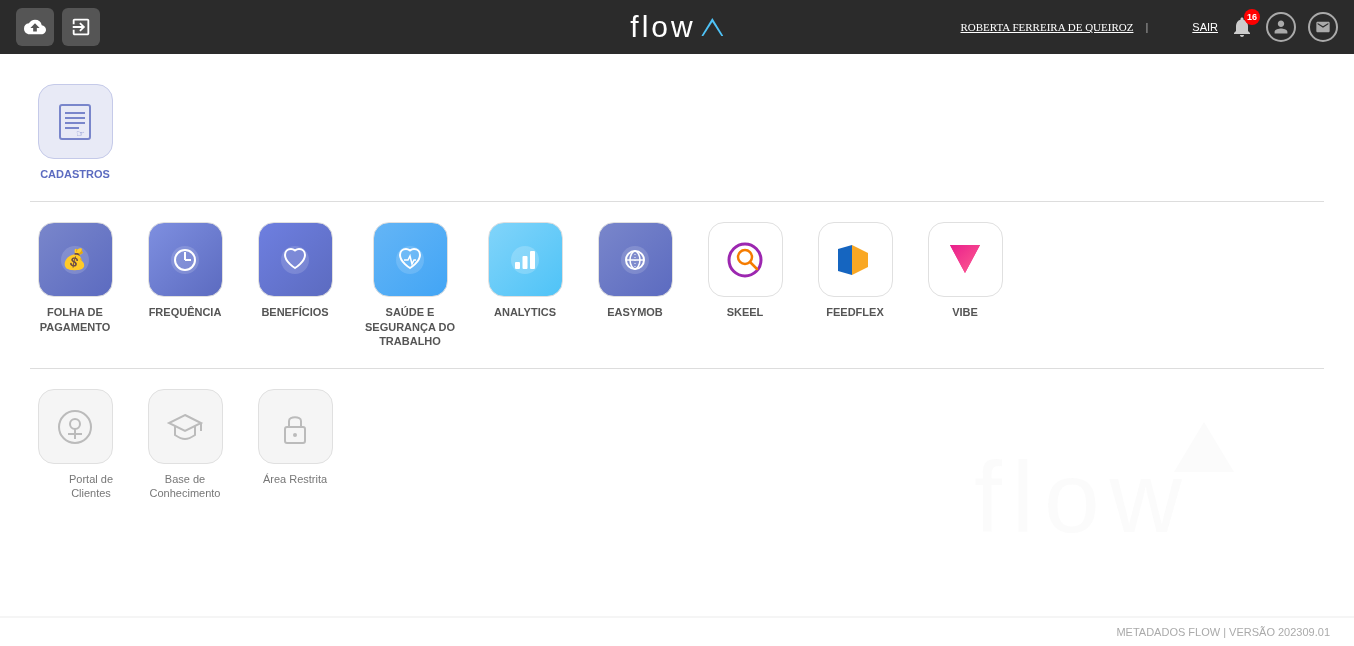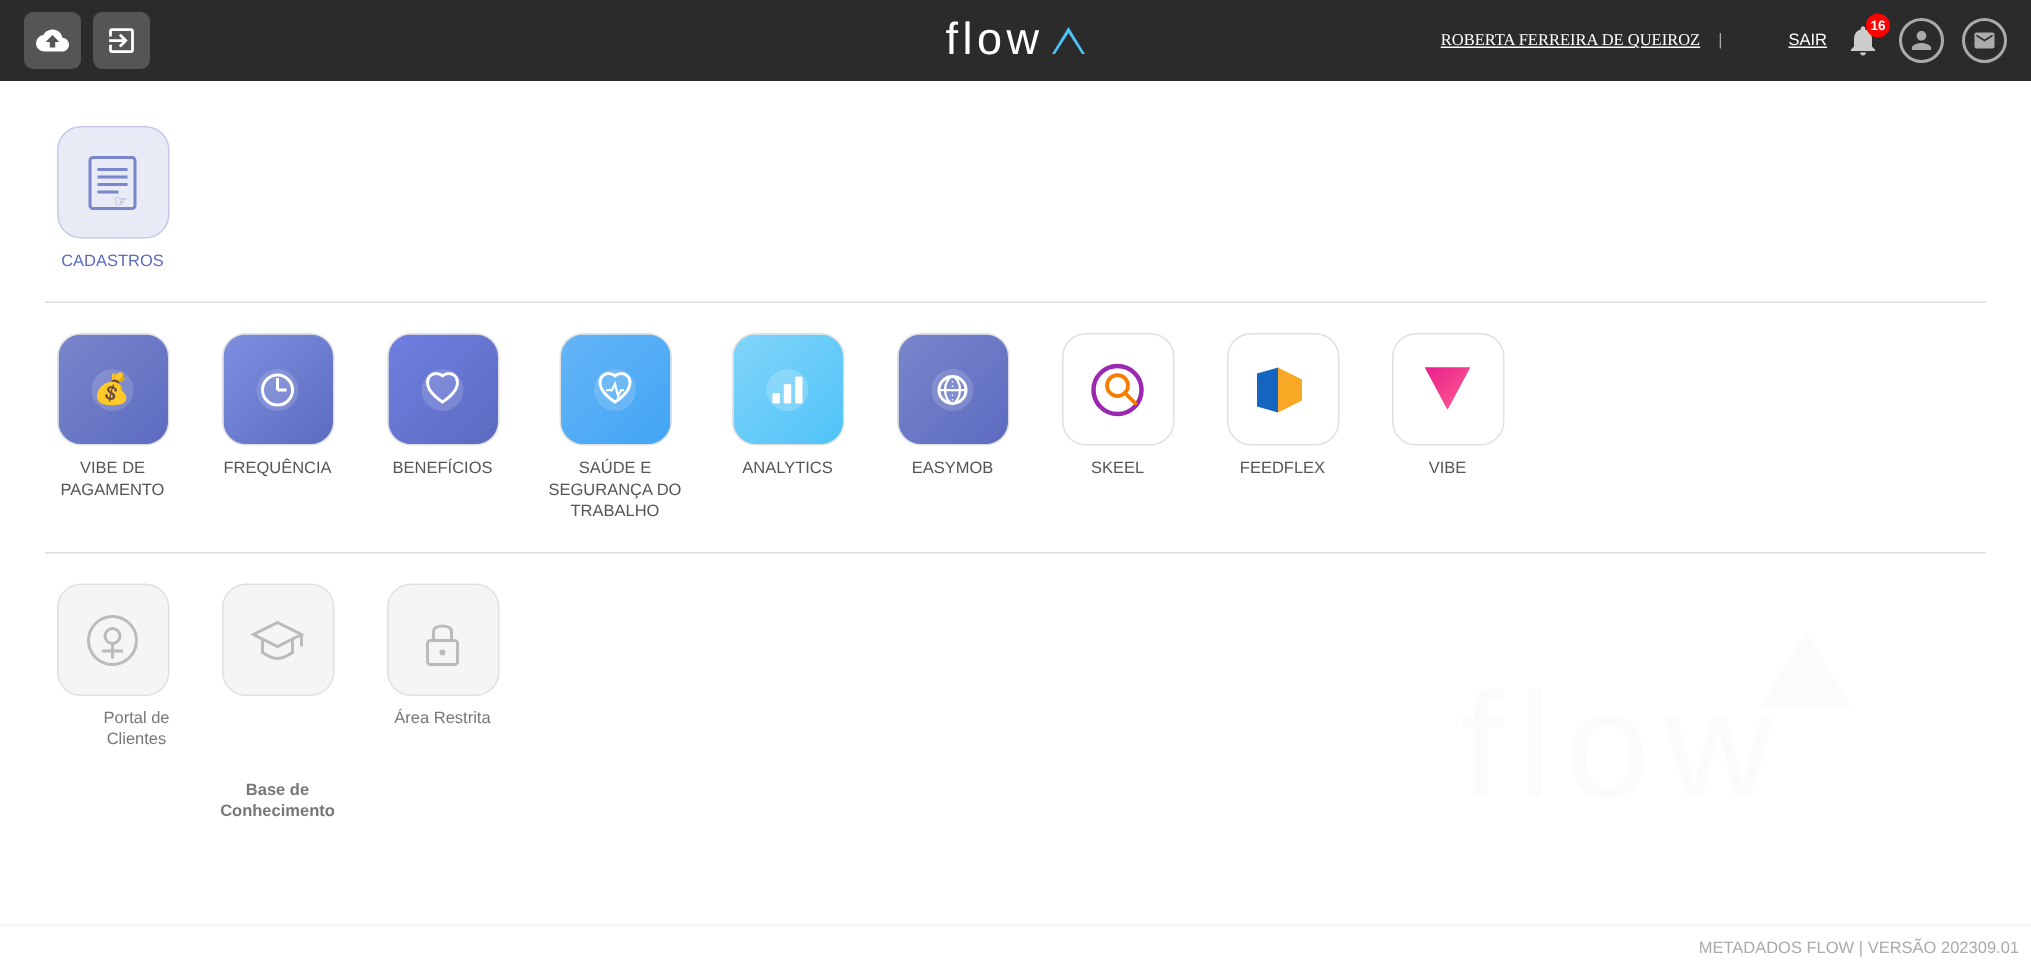--- a/index.html
+++ b/index.html
@@ -145,21 +145,21 @@
       justify-content: center;
       margin-bottom: 8px;
       font-size: 30px;
       border: 1px solid #e0e0e0;
     }
     .app-label {
       font-size: 11px;
       color: #555;
       text-align: center;
       line-height: 1.3;
-      font-weight: normal;
+      font-weight: bold;
     }
 
     
     .icon-cadastros { background: #e8eaf6; border: 1px solid #c5cae9; }
     .icon-folha { background: linear-gradient(135deg, #7986cb, #5c6bc0); }
     .icon-frequencia { background: linear-gradient(135deg, #7e8fe0, #5c6bc0); }
     .icon-beneficios { background: linear-gradient(135deg, #6e7fe0, #5c6bc0); }
     .icon-saude { background: linear-gradient(135deg, #64b5f6, #42a5f5); }
     .icon-easymob { background: linear-gradient(135deg, #7986cb, #5c6bc0); }
     .icon-analytics { background: linear-gradient(135deg, #81d4fa, #4fc3f7); }
@@ -168,21 +168,21 @@
     .icon-vibe { background: white; border: 1px solid #e0e0e0; }
     .icon-portal { background: #f5f5f5; border: 1px solid #e0e0e0; }
     .icon-base { background: #f5f5f5; border: 1px solid #e0e0e0; }
     .icon-restrita { background: #f5f5f5; border: 1px solid #e0e0e0; }
 
     
     .footer {
       position: fixed;
       bottom: 0;
       right: 0;
-      padding: 8px 8px;
+      padding: 8px 24px;
       font-size: 11px;
       color: #aaa;
       background: white;
       width: 100%;
       text-align: right;
     }
 
     
     .watermark {
       position: fixed;
@@ -266,21 +266,21 @@
   <div class="section">
     <div class="app-grid">
 
       <div class="app-item">
         <div class="app-icon icon-folha">
           <svg width="44" height="44" viewBox="0 0 44 44">
             <circle cx="22" cy="22" r="14" fill="rgba(255,255,255,0.15)"></circle>
             <text x="22" y="28" text-anchor="middle" font-size="20" fill="white">💰</text>
           </svg>
         </div>
-        <span class="app-label">VIBE DE PAGAMENTO</span>
+        <span class="app-label">FOLHA DE PAGAMENTO</span>
       </div>
 
       <div class="app-item">
         <div class="app-icon icon-frequencia">
           <svg width="44" height="44" viewBox="0 0 44 44">
             <circle cx="22" cy="22" r="14" fill="rgba(255,255,255,0.15)"></circle>
             <circle cx="22" cy="22" r="10" fill="none" stroke="white" stroke-width="2"></circle>
             <line x1="22" y1="14" x2="22" y2="22" stroke="white" stroke-width="2"></line>
             <line x1="22" y1="22" x2="28" y2="22" stroke="white" stroke-width="2"></line>
           </svg>
@@ -396,21 +396,21 @@
 
       <div class="app-item">
         <div class="app-icon icon-base">
           <svg width="44" height="44" viewBox="0 0 44 44">
 
             <polygon points="22,10 38,18 22,26 6,18" fill="none" stroke="#bbb" stroke-width="2"></polygon>
             <path d="M32,21 L32,30 C32,30 26,34 22,34 C18,34 12,30 12,30 L12,21" fill="none" stroke="#bbb" stroke-width="2"></path>
             <line x1="38" y1="18" x2="38" y2="26" stroke="#bbb" stroke-width="2"></line>
           </svg>
         </div>
-        <span class="app-label" style="font-weight:bold; color:#777;margin-top:48px;">Base de Conhecimento</span>
+        <span class="app-label" style="font-weight:normal; color:#777;">Base de Conhecimento</span>
       </div>
 
       <div class="app-item">
         <div class="app-icon icon-restrita">
           <svg width="44" height="44" viewBox="0 0 44 44">
 
             <rect x="12" y="22" width="20" height="16" rx="2" fill="none" stroke="#bbb" stroke-width="2"></rect>
             <path d="M16,22 L16,16 C16,11 28,11 28,16 L28,22" fill="none" stroke="#bbb" stroke-width="2"></path>
             <circle cx="22" cy="30" r="2" fill="#bbb"></circle>
           </svg>

